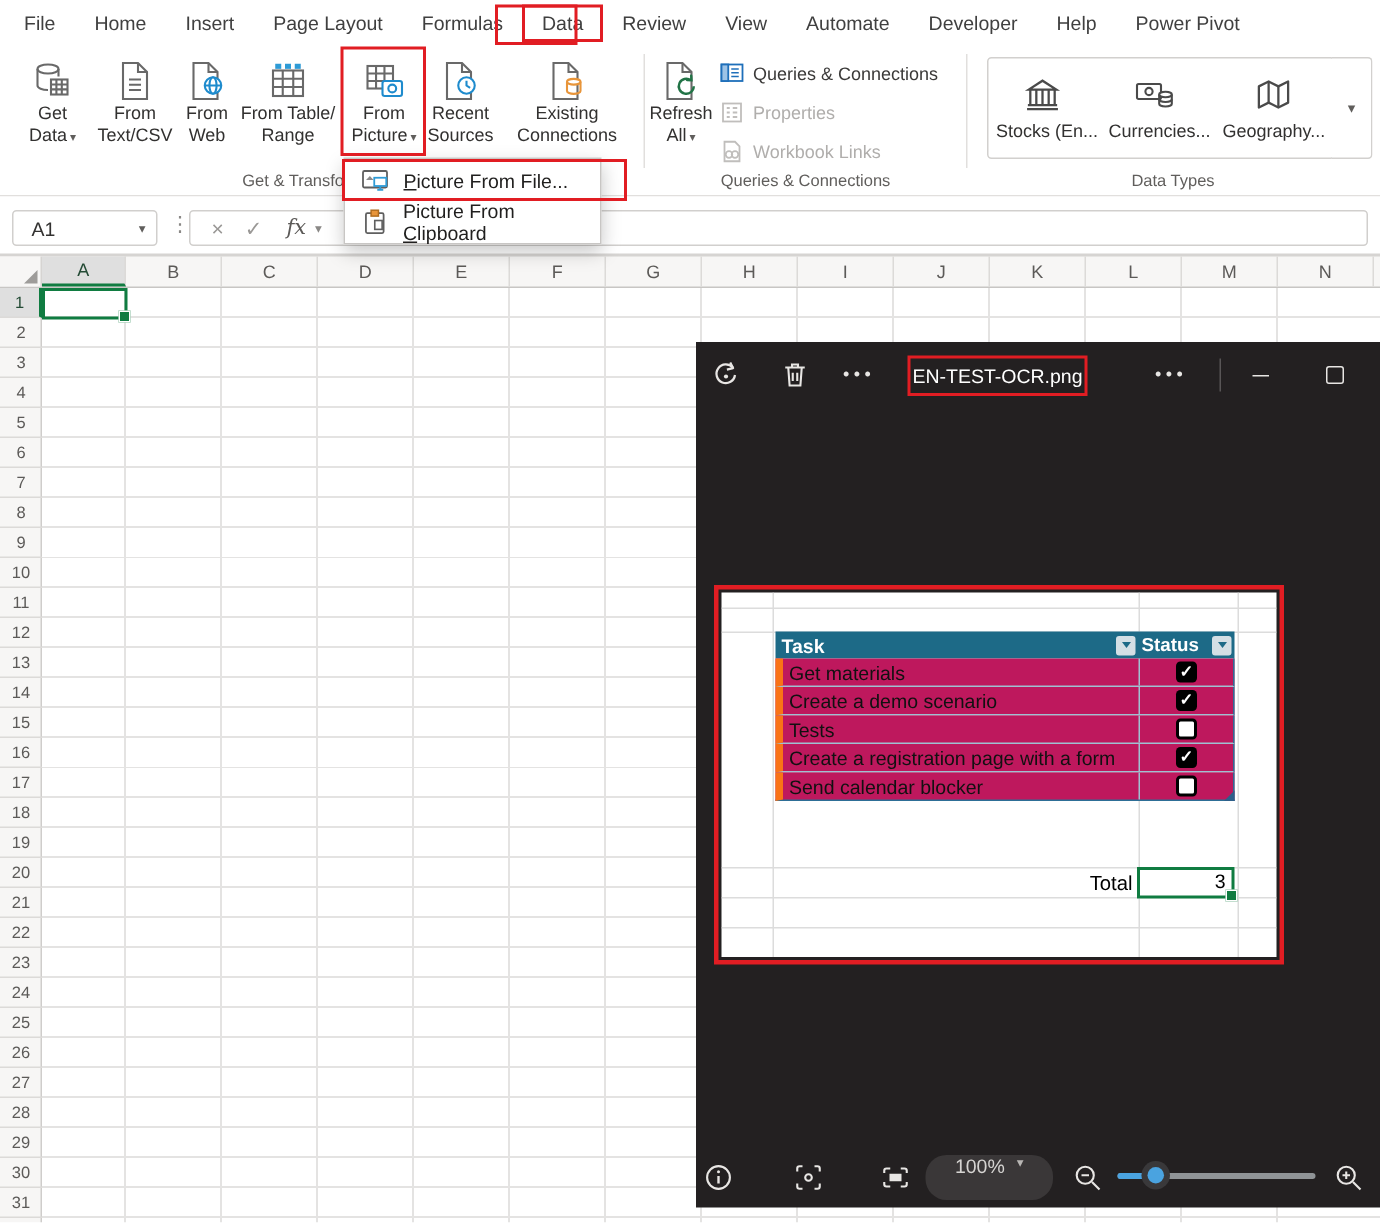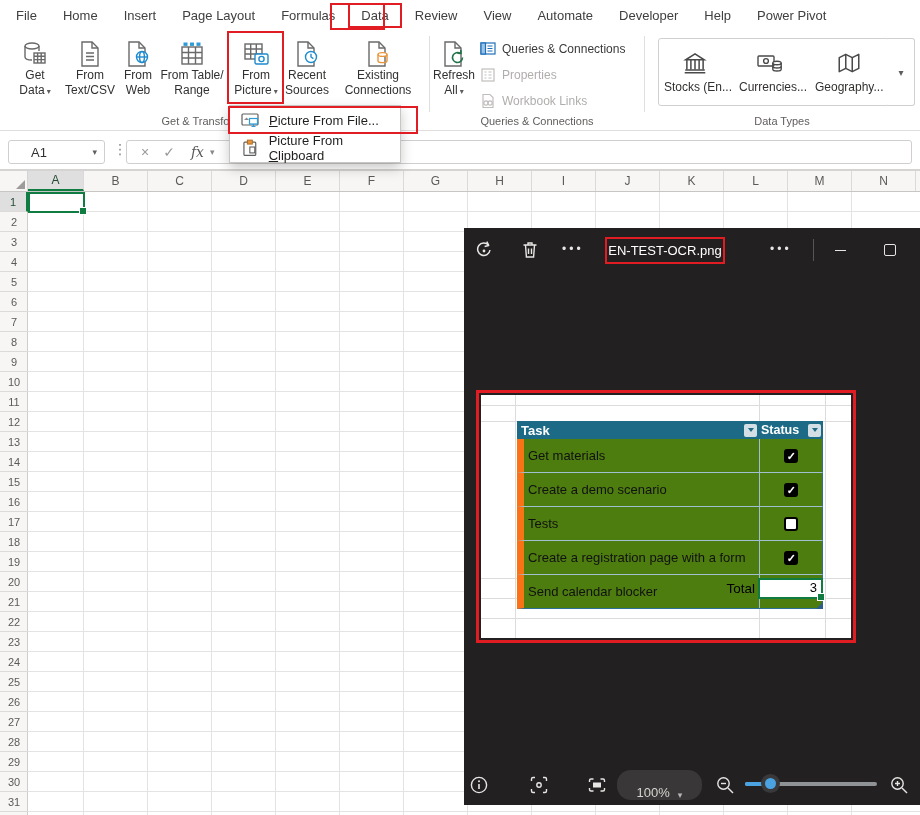--- a/index.html
+++ b/index.html
@@ -24,21 +24,21 @@
   .smallrow{position:absolute;display:flex;align-items:center;gap:6px;font-size:12px;color:#3b3a39;white-space:nowrap}
   .smallrow.disabled{color:#b0aeac}
   #gallery{position:absolute;left:658px;top:8px;width:230px;height:66px;background:#fff;border:1px solid #d2d0ce;border-radius:3px}
   .galitem{position:absolute;top:5px;height:56px;text-align:center}
   .galitem .bicon{height:32px;display:flex;align-items:flex-end;justify-content:center}
   .galitem .blbl{font-size:12px;color:#323130;margin-top:4px;white-space:nowrap}
   #gallery-more{position:absolute;left:888px;top:8px;width:26px;height:66px;border:1px solid #d2d0ce;border-left:none;border-radius:0 3px 3px 0;background:#fff;display:flex;align-items:center;justify-content:center;color:#605e5c;font-size:10px}
 
   
   #fbar{left:0;top:131px;width:920px;height:39px;background:#fff;border-bottom:1px solid #d6d4d2;box-sizing:border-box}
-  #namebox{position:absolute;left:8px;top:9px;width:97px;height:24px;border:1px solid #d1cfcd;border-radius:3px;background:#fff;display:flex;align-items:center;font-size:13px;color:#323130;padding-left:22px;box-sizing:border-box}
+  #namebox{position:absolute;left:8px;top:9px;width:97px;height:24px;border:1px solid #d1cfcd;border-radius:3px;background:#fff;display:flex;align-items:center;font-size:13px;color:#323130;padding-left:12px;box-sizing:border-box}
   #namebox .nb-chev{margin-left:auto;margin-right:7px;font-size:9px;color:#605e5c}
   #fdots{position:absolute;left:113px;top:10px;color:#8a8886;font-size:14px}
   #fxbox{position:absolute;left:126px;top:9px;width:786px;height:24px;border:1px solid #d1cfcd;border-radius:3px;background:#fff;display:flex;align-items:center;box-sizing:border-box}
   #fxbox .fb{font-size:14px;color:#9a9896;margin-left:14px}
   #fxbox .fx{font-family:"DejaVu Serif",serif;font-style:italic;font-size:14px;color:#5c5a58;margin-left:16px}
   #fxbox .fx-chev{font-size:9px;color:#8a8886;margin-left:6px}
 
   
   #colheads{left:0;top:170px;width:920px;height:22px;background:#f7f6f5;border-top:1px solid #d6d4d2;border-bottom:1px solid #c8c6c4;box-sizing:border-box;display:flex}
   #corner{width:28px;height:100%;border-right:1px solid #d6d4d2;position:relative;box-sizing:border-box;background:#f7f6f5}
@@ -78,36 +78,36 @@
   
   #pic{position:absolute;left:17px;top:167px;width:370px;height:243px;background:#fff;overflow:hidden}
   .pgv{position:absolute;top:0;width:1px;height:243px;background:#dcdcdc}
   .pgh{position:absolute;left:0;width:370px;height:1px;background:#dcdcdc}
   #ptable{position:absolute;left:36px;top:26px;width:306px;box-sizing:border-box}
   #pthead{height:18px;background:#1d6a87;color:#ffffff;display:flex;box-sizing:border-box}
   #pthead .h1{width:242px;display:flex;align-items:center;font-weight:bold;font-size:13px;padding-left:4px;box-sizing:border-box}
   #pthead .h2{width:64px;display:flex;align-items:center;font-weight:bold;font-size:12.5px;padding-left:2px;box-sizing:border-box}
   .filterbtn{width:13px;height:13px;background:#d4dfe5;border-radius:2px;margin-left:auto;margin-right:2px;display:flex;align-items:center;justify-content:center}
   .filterbtn i{display:block;width:0;height:0;border-top:4px solid #1d6a87;border-left:3.5px solid transparent;border-right:3.5px solid transparent}
-  .prow{height:34px;display:flex;border-left:7px solid #f97316;border-right:1px solid #2d6e96;border-bottom:1px solid #9fc0d2;box-sizing:border-box;background:#4d7c0f}
+  .prow{height:19px;display:flex;border-left:5px solid #f97316;border-right:1px solid #2d6e96;border-bottom:1px solid #9fc0d2;box-sizing:border-box;background:#be185d}
   .prow:last-child{border-bottom:1px solid #2d6e96}
   .ptask{width:241px;font-size:13px;color:#111;padding-left:4px;display:flex;align-items:center;white-space:nowrap;overflow:hidden;box-sizing:border-box}
   .pstat{width:64px;border-left:1px solid #9fc0d2;display:flex;align-items:center;justify-content:center;box-sizing:border-box}
   .cb{width:14px;height:14px;border-radius:3px;box-sizing:border-box;display:flex;align-items:center;justify-content:center}
   .cb.off{background:#fff;border:2px solid #000}
   .cb.on{background:#000;color:#fff;font-size:11px;font-weight:bold;line-height:14px}
   #presize{position:absolute;right:0;bottom:0;width:0;height:0;border-bottom:7px solid #2d5f8a;border-left:7px solid transparent}
   #ptotal-lbl{position:absolute;left:140px;top:184px;width:134px;height:20px;font-size:13.5px;font-weight:normal;color:#000;text-align:right;line-height:19px}
   #ptotal-val{position:absolute;left:277px;top:183px;width:65px;height:21px;border:2px solid #107c41;background:#fff;box-sizing:border-box;font-size:13px;color:#000;text-align:right;line-height:16px;padding-right:4px}
   #ptotal-val .handle{position:absolute;right:-4px;bottom:-4px;width:6px;height:6px;background:#107c41;border:1px solid #fff}
 
   
   #otoolbar{position:absolute;left:0;top:537px;width:456px;height:40px}
   .ot-icon{position:absolute;top:10px;width:20px;height:20px;color:#e8e6e4}
-  #zoombtn{position:absolute;left:153px;top:5px;width:85px;height:30px;background:#3a3738;border-radius:14px;display:flex;align-items:flex-end;justify-content:center;gap:8px;color:#d6d4d2;font-size:13px}
+  #zoombtn{position:absolute;left:153px;top:5px;width:85px;height:30px;background:#3a3738;border-radius:14px;display:flex;align-items:flex-start;justify-content:center;gap:8px;color:#d6d4d2;font-size:13px}
   #zoombtn .zchev{font-size:9px;color:#b8b6b4}
   #oslider{position:absolute;left:281px;top:17px;width:132px;height:4px;border-radius:2px;background:#8f9396}
   #oslider .fill{position:absolute;left:0;top:0;height:4px;width:25px;background:#4aa3e0;border-radius:2px}
   #oslider .knob{position:absolute;left:16px;top:-8px;width:19px;height:19px;border-radius:50%;background:#39383a;display:flex;align-items:center;justify-content:center}
   #oslider .knob i{display:block;width:11px;height:11px;border-radius:50%;background:#4aa3e0}
 
   
   .redbox{position:absolute;border:2.5px solid #e11d23;box-sizing:border-box;pointer-events:none;z-index:60}
 </style>
 </head>

